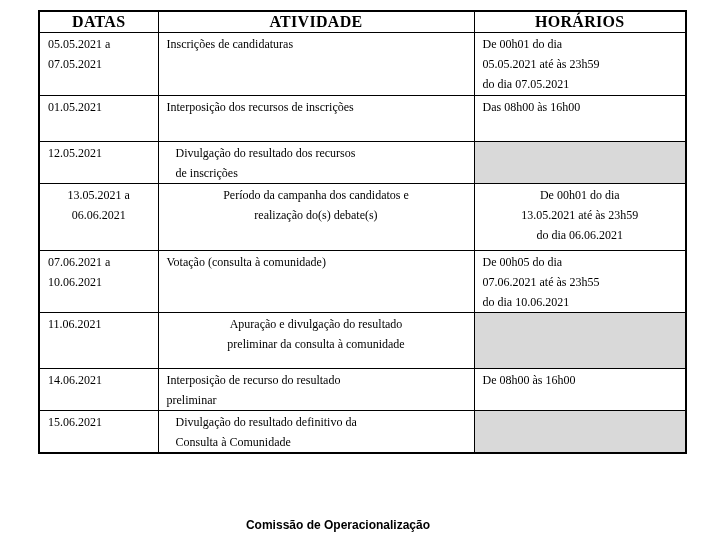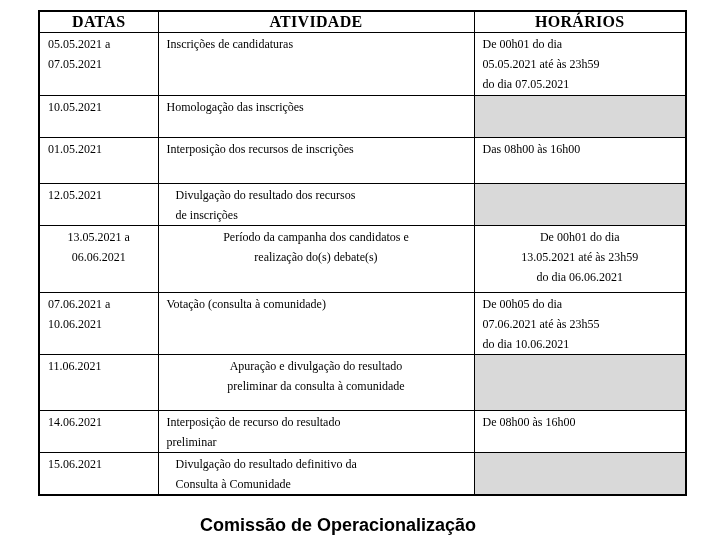--- a/index.html
+++ b/index.html
@@ -35,21 +35,21 @@
   tr.rh5{height:57px;}
   tr.rh6{height:56px;}
   tr.rh7{height:39px;}
   tr.rh8{height:35px;}
   tr.center-activity td.ativ{text-align:center;}
   tr.indent-activity td.ativ{padding-left:17px;}
   .footer-caption{
     position:absolute;left:38px;top:517px;width:600px;
     text-align:center;
     font-family:"Liberation Sans","DejaVu Sans",sans-serif;
-    font-weight:bold;font-size:18px;line-height:17px;color:#000000;
+    font-weight:bold;font-size:12px;line-height:17px;color:#000000;
   }
 </style>
 </head>
 <body>
 
 <div class="page">
 
   <table class="schedule">
     <colgroup>
       <col style="width:119px">
@@ -64,25 +64,20 @@
       </tr>
     </thead>
     <tbody>
       <tr class="rh0">
         <td class="datas">05.05.2021 a
 07.05.2021</td>
         <td class="ativ">Inscrições de candidaturas</td>
         <td class="hor">De 00h01 do dia
 05.05.2021 até às 23h59
 do dia 07.05.2021</td>
-      </tr>
-      <tr class="rh1">
-        <td class="datas">10.05.2021</td>
-        <td class="ativ">Homologação das inscrições</td>
-        <td class="hor" style="background: rgb(217, 217, 217);"></td>
       </tr>
       <tr class="rh2">
         <td class="datas">01.05.2021</td>
         <td class="ativ">Interposição dos recursos de inscrições</td>
         <td class="hor">Das 08h00 às 16h00</td>
       </tr>
       <tr class="rh3 indent-activity">
         <td class="datas">12.05.2021</td>
         <td class="ativ">Divulgação do resultado dos recursos
 de inscrições</td>

